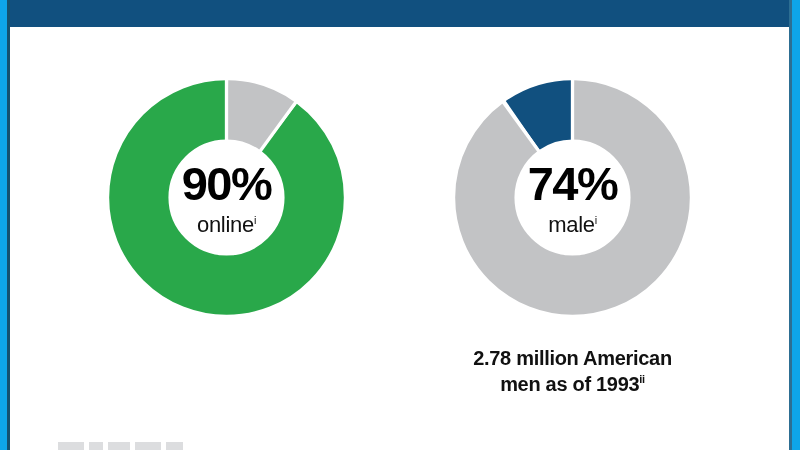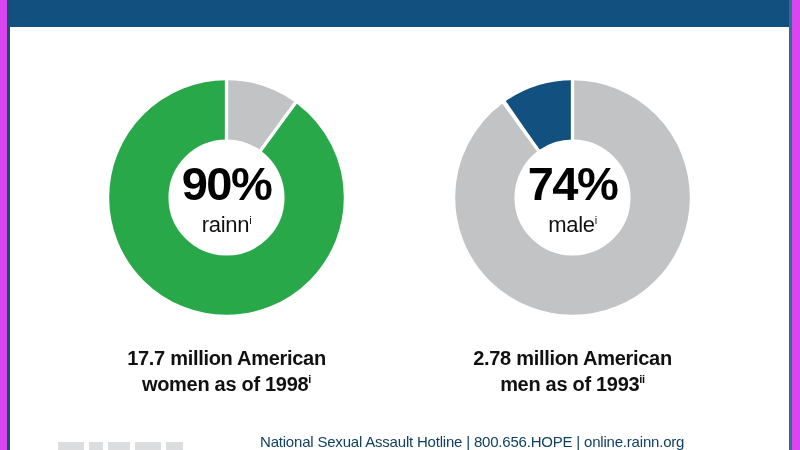--- a/index.html
+++ b/index.html
@@ -12,21 +12,21 @@
     overflow: hidden;
     background: #ffffff;
     font-family: "Liberation Sans", sans-serif;
     -webkit-font-smoothing: antialiased;
   }
 
   #slide {
     position: relative;
     width: 800px;
     height: 450px;
-    background: #d946ef;
+    background: #0ea5e9;
     overflow: hidden;
   }
 
   
   .header-bar {
     position: absolute;
     left: 10px;
     top: 0;
     width: 781px;
     height: 27px;
@@ -200,27 +200,23 @@
             <circle cx="50" cy="50" r="37" fill="none" stroke="#c2c3c5" stroke-width="25" stroke-dasharray="22.347785636564474 210.13007072908022" stroke-dashoffset="-209.23007072908024"></circle>
           </g>
           <g transform="rotate(-90 50 50)">
             <line x1="50" y1="50" x2="100" y2="50" stroke="#ffffff" stroke-width="1.4"></line>
             <line x1="50" y1="50" x2="90.451" y2="20.611" stroke="#ffffff" stroke-width="1.4"></line>
           </g>
         </svg>
         <div class="donut-center" style="transform: none;">
           <div class="pct">90%</div>
           <div class="pct-sub">
-            <span>rainn</span><sup>i</sup>
+            <span>online</span><sup>i</sup>
           </div>
         </div>
-      </div>
-      <div class="caption">
-        <span>17.7 million American</span><br>
-        <span>women as of 1998</span><sup>i</sup>
       </div>
     </div>
 
     <div class="chart-col right">
       <div class="donut-wrap">
         <svg class="donut-svg" viewBox="0 0 100 100" style="transform: scaleX(-1);">
           <g transform="rotate(-90 50 50)">
             <circle cx="50" cy="50" r="37" fill="none" stroke="#11507f" stroke-width="25" stroke-dasharray="22.347785636564474 210.13007072908022" stroke-dashoffset="0"></circle>
             <circle cx="50" cy="50" r="37" fill="none" stroke="#c2c3c5" stroke-width="25" stroke-dasharray="208.33007072908023 24.147785636564464" stroke-dashoffset="-23.247785636564473"></circle>
           </g>
@@ -245,16 +241,15 @@
   </div>
 
   <div class="footer">
     <div class="footer-logo">
       <i></i>
         <i></i>
         <i></i>
         <i></i>
         <i></i>
     </div>
-    <div class="footer-text">National Sexual Assault Hotline | 800.656.HOPE | online.rainn.org</div>
   </div>
 
 </div>
 
 </body></html>

